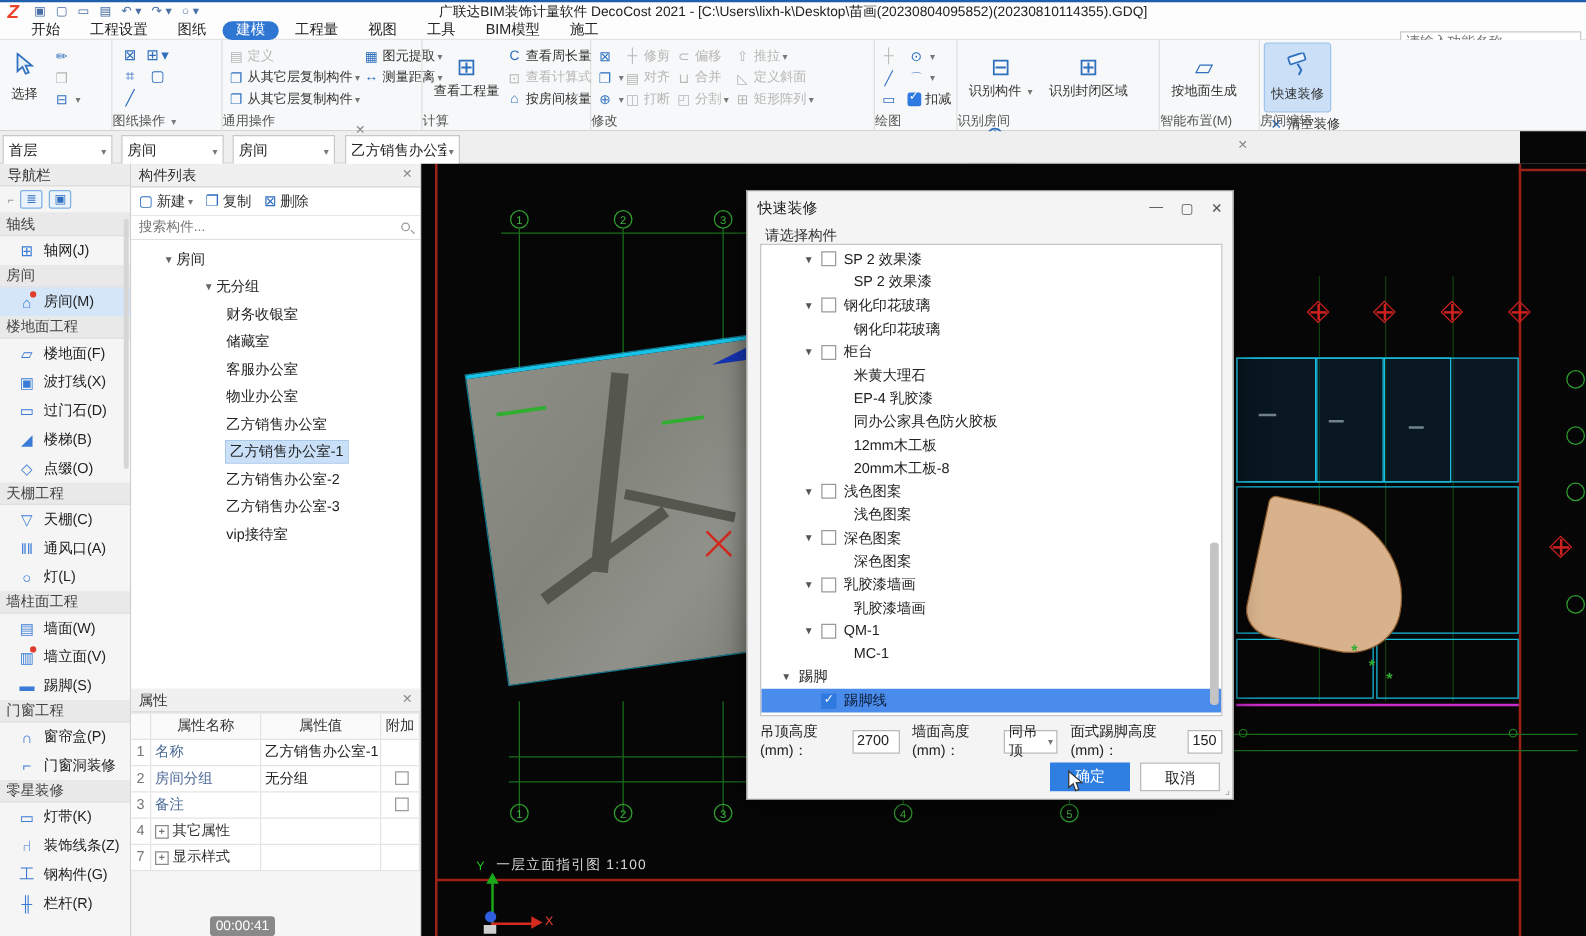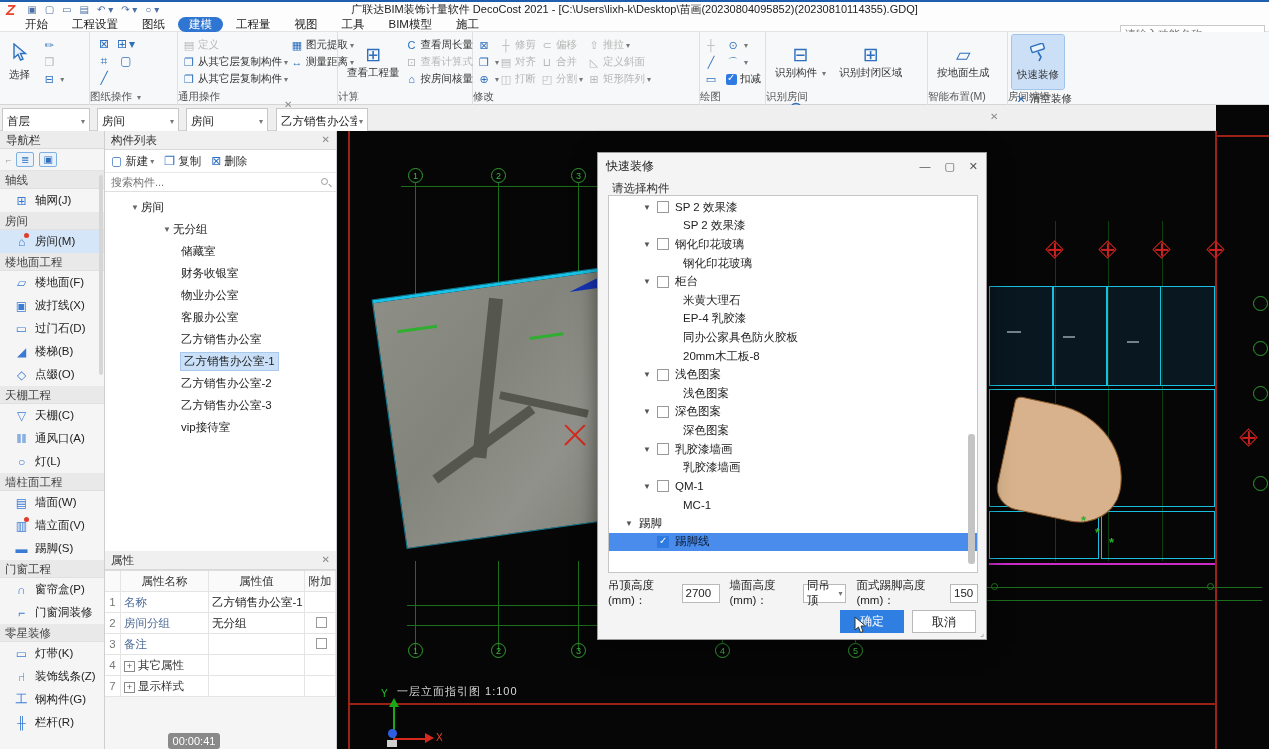--- a/index.html
+++ b/index.html
@@ -527,30 +527,30 @@
   <div class="ctree">
     <div class="ctrow ct-l1">
         <span class="caret2">▼</span>
         <span>房间</span>
       </div>
     <div class="ctrow ct-l2">
         <span class="caret2">▼</span>
         <span>无分组</span>
       </div>
     <div class="ctrow ct-l3">
+        <span>财务收银室</span>
+      </div>
+    <div class="ctrow ct-l3">
         <span>储藏室</span>
       </div>
     <div class="ctrow ct-l3">
-        <span>财务收银室</span>
+        <span>客服办公室</span>
       </div>
     <div class="ctrow ct-l3">
         <span>物业办公室</span>
-      </div>
-    <div class="ctrow ct-l3">
-        <span>客服办公室</span>
       </div>
     <div class="ctrow ct-l3">
         <span>乙方销售办公室</span>
       </div>
     <div class="ctrow ct-l3">
         <span class="sel-lab">乙方销售办公室-1</span>
       </div>
     <div class="ctrow ct-l3">
         <span>乙方销售办公室-2</span>
       </div>
@@ -730,20 +730,23 @@
     <div class="trow child">
         <span class="tlbl">米黄大理石</span>
       </div>
     <div class="trow child">
         <span class="tlbl">EP-4 乳胶漆</span>
       </div>
     <div class="trow child">
         <span class="tlbl">同办公家具色防火胶板</span>
       </div>
     <div class="trow child">
+        <span class="tlbl">12mm木工板</span>
+      </div>
+    <div class="trow child">
         <span class="tlbl">20mm木工板-8</span>
       </div>
     <div class="trow item">
         <span class="tcaret">▼</span>
         <span class="tcb"></span>
         <span class="tlbl">浅色图案</span>
       </div>
     <div class="trow child">
         <span class="tlbl">浅色图案</span>
       </div>

